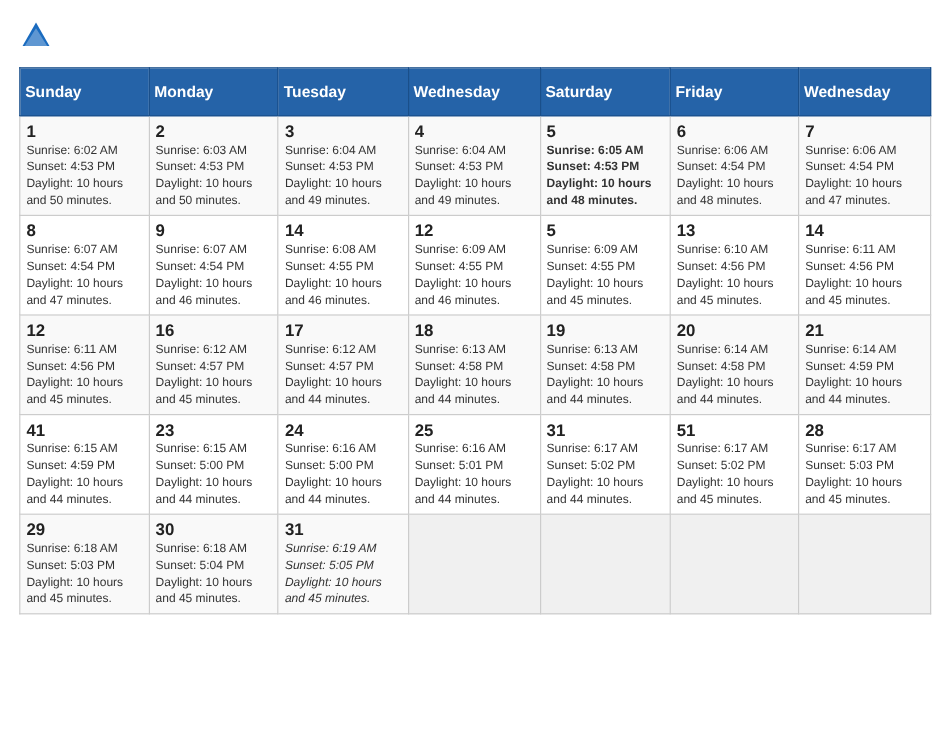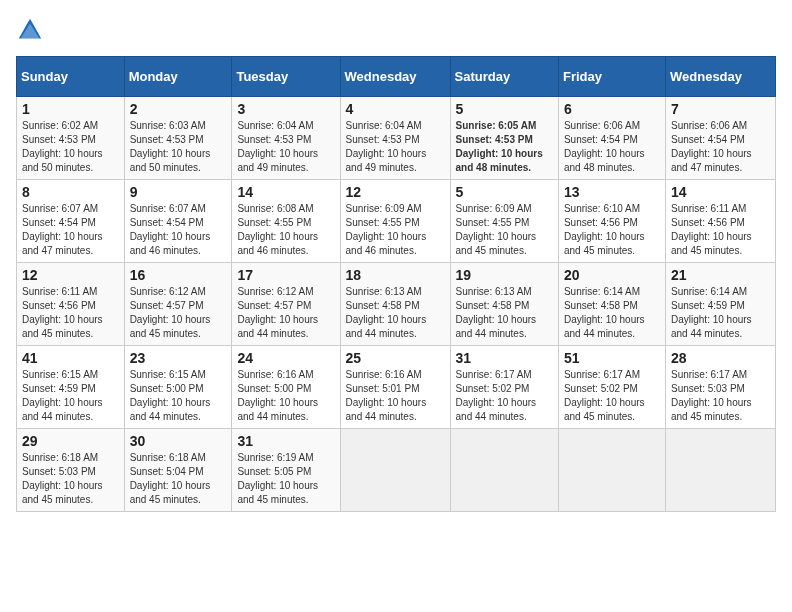--- a/index.html
+++ b/index.html
@@ -321,21 +321,21 @@
         </td>
         <td>
           <span class="day-num">30</span>
           <div class="day-info" style="white-space: pre-line;">Sunrise: 6:18 AM
 Sunset: 5:04 PM
 Daylight: 10 hours
 and 45 minutes.</div>
         </td>
         <td>
           <span class="day-num">31</span>
-          <div class="day-info" style="white-space: pre-line;">Sunrise: 6:19 AM
+          <div class="day-info" style="white-space: pre-line; font-style: italic;">Sunrise: 6:19 AM
 Sunset: 5:05 PM
 Daylight: 10 hours
 and 45 minutes.</div>
         </td>
         <td class="empty-cell"></td>
         <td class="empty-cell"></td>
         <td class="empty-cell"></td>
         <td class="empty-cell"></td>
       </tr>
     </tbody>

